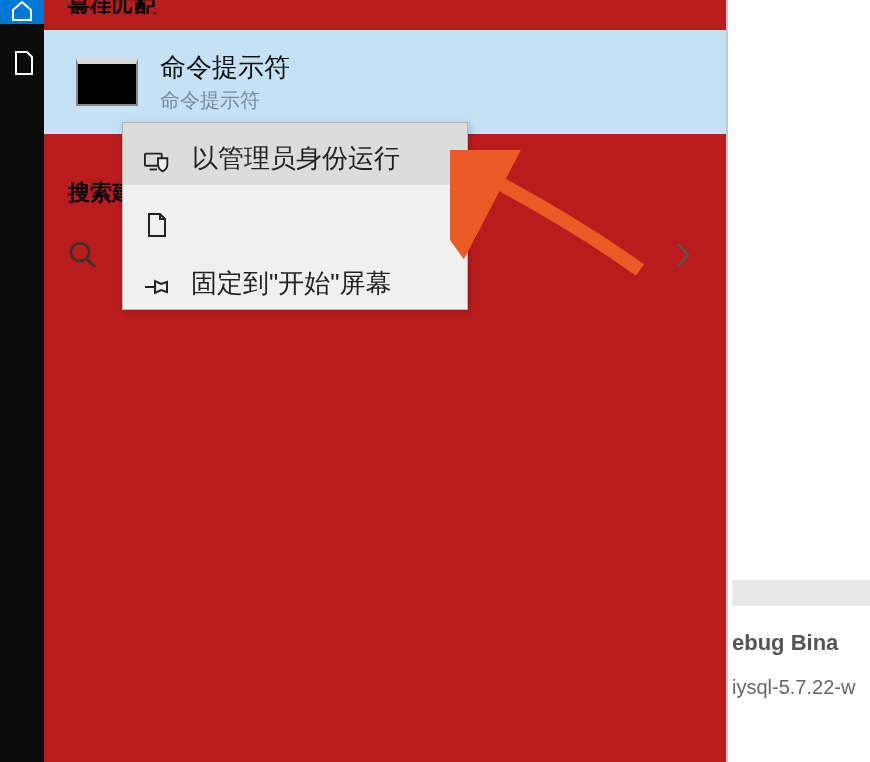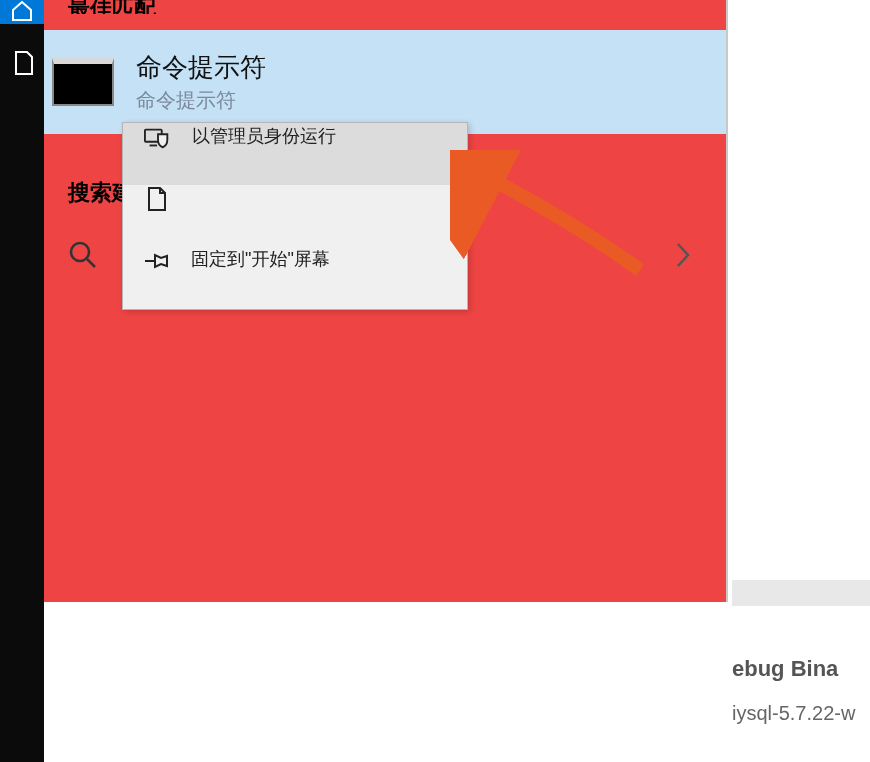--- a/index.html
+++ b/index.html
@@ -33,37 +33,37 @@
     .left-rail .doc-icon {
       position: absolute;
       top: 50px;
       left: 14px;
     }
     .search-panel {
       position: absolute;
       left: 44px;
       top: 0;
       width: 684px;
-      height: 602px;
-      background: #ef4444;
+      height: 762px;
+      background: #b91c1c;
       border-right: 2px solid #c8c8c8;
     }
     .section-header {
       padding: 0 24px;
       font-size: 22px;
       font-weight: 700;
       color: #000;
       height: 20px;
       margin-top: -6px;
       overflow: hidden;
     }
     .result-item {
       display: flex;
       align-items: center;
-      padding: 20px 8px;
+      padding: 20px 32px;
       margin-top: 16px;
       background: #c5e1f5;
     }
     .app-thumb {
       width: 62px;
       height: 48px;
       background: #000;
       border: 2px solid #888;
       border-top: 6px solid #d9d9d9;
       margin-right: 22px;
@@ -103,24 +103,24 @@
       position: absolute;
       left: 122px;
       top: 122px;
       width: 346px;
       background: #f0f0f0;
       border: 1px solid #b5b5b5;
       box-shadow: 2px 2px 6px rgba(0,0,0,0.18);
     }
     .ctx-item {
       display: flex;
-      align-items: flex-start;
+      align-items: flex-end;
       height: 62px;
-      padding: 0 20px;
-      font-size: 18px;
+      padding: 8px 20px;
+      font-size: 26px;
       color: #222;
     }
     .ctx-item.hovered {
       background: #dcdcdc;
       border: 1px solid transparent;
     }
     .ctx-item .ctx-icon {
       width: 28px;
       height: 28px;
       margin-right: 20px;
@@ -138,21 +138,21 @@
       position: absolute;
       right: 0;
       top: 580px;
       width: 138px;
     }
     .right-bar {
       height: 26px;
       background: #e8e8e8;
     }
     .right-text1 {
-      margin-top: 50px;
+      margin-top: 24px;
       font-size: 22px;
       font-weight: 700;
       color: #555;
       white-space: nowrap;
       overflow: hidden;
     }
     .right-text2 {
       margin-top: 20px;
       font-size: 20px;
       color: #666;

